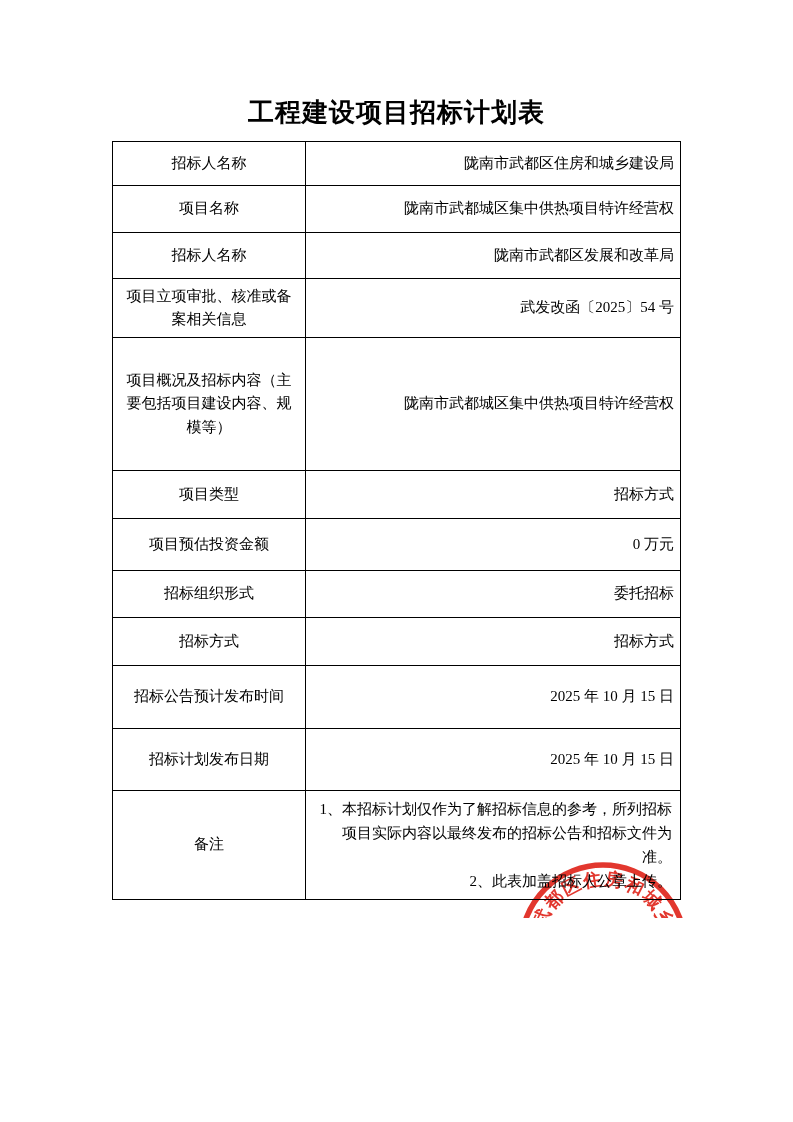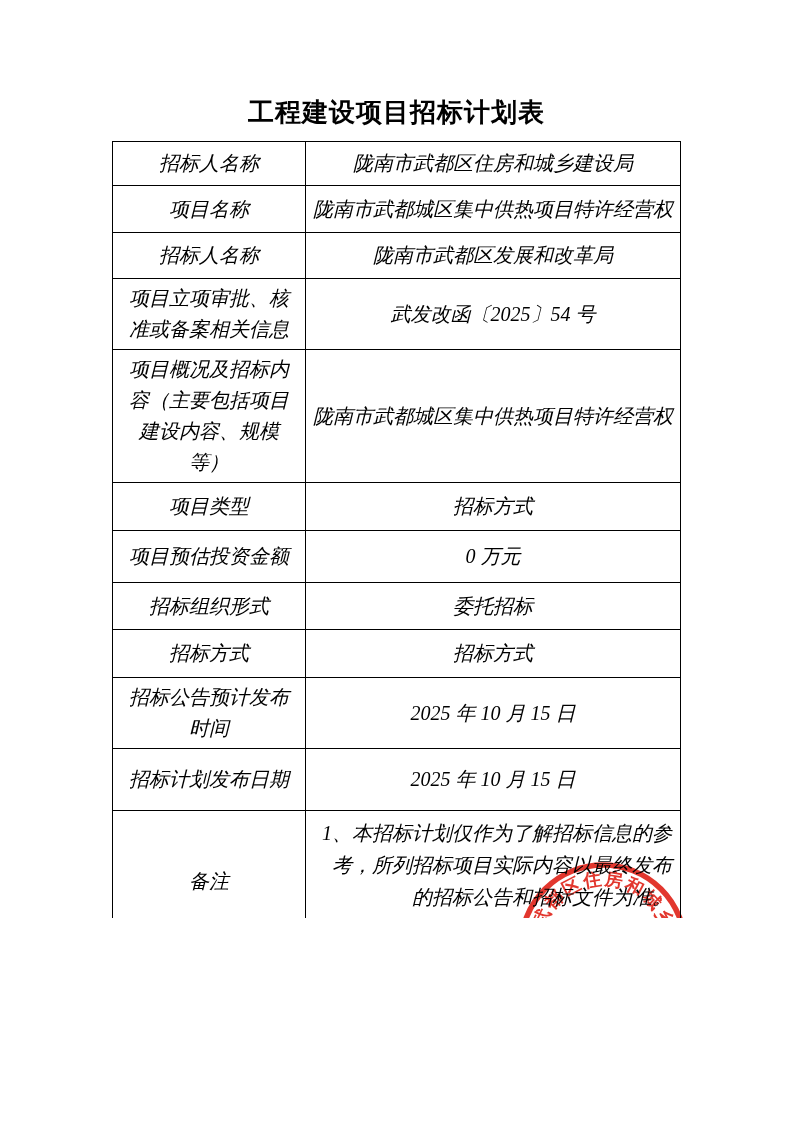--- a/index.html
+++ b/index.html
@@ -29,33 +29,32 @@
   table.plan-table {
     position: absolute;
     top: 141px;
     left: 112px;
     width: 568px;
     border-collapse: collapse;
     table-layout: fixed;
   }
   table.plan-table td {
     border: 1.4px solid #000000;
-    font-size: 20px;
+    font-size: 15px;
     vertical-align: middle;
     line-height: 1.55;
-    font-style: italic;
   }
   td.cell-label {
     width: 193px;
     text-align: center;
     padding: 4px 10px;
   }
   td.cell-value {
     width: 375px;
-    text-align: center;
+    text-align: right;
     padding: 4px 6px;
   }
   td.cell-value.remark {
     text-align: right;
     padding: 6px 8px;
     white-space: pre-line;
     line-height: 1.6;
   }
   
   tr.r0  { height: 44px; }

